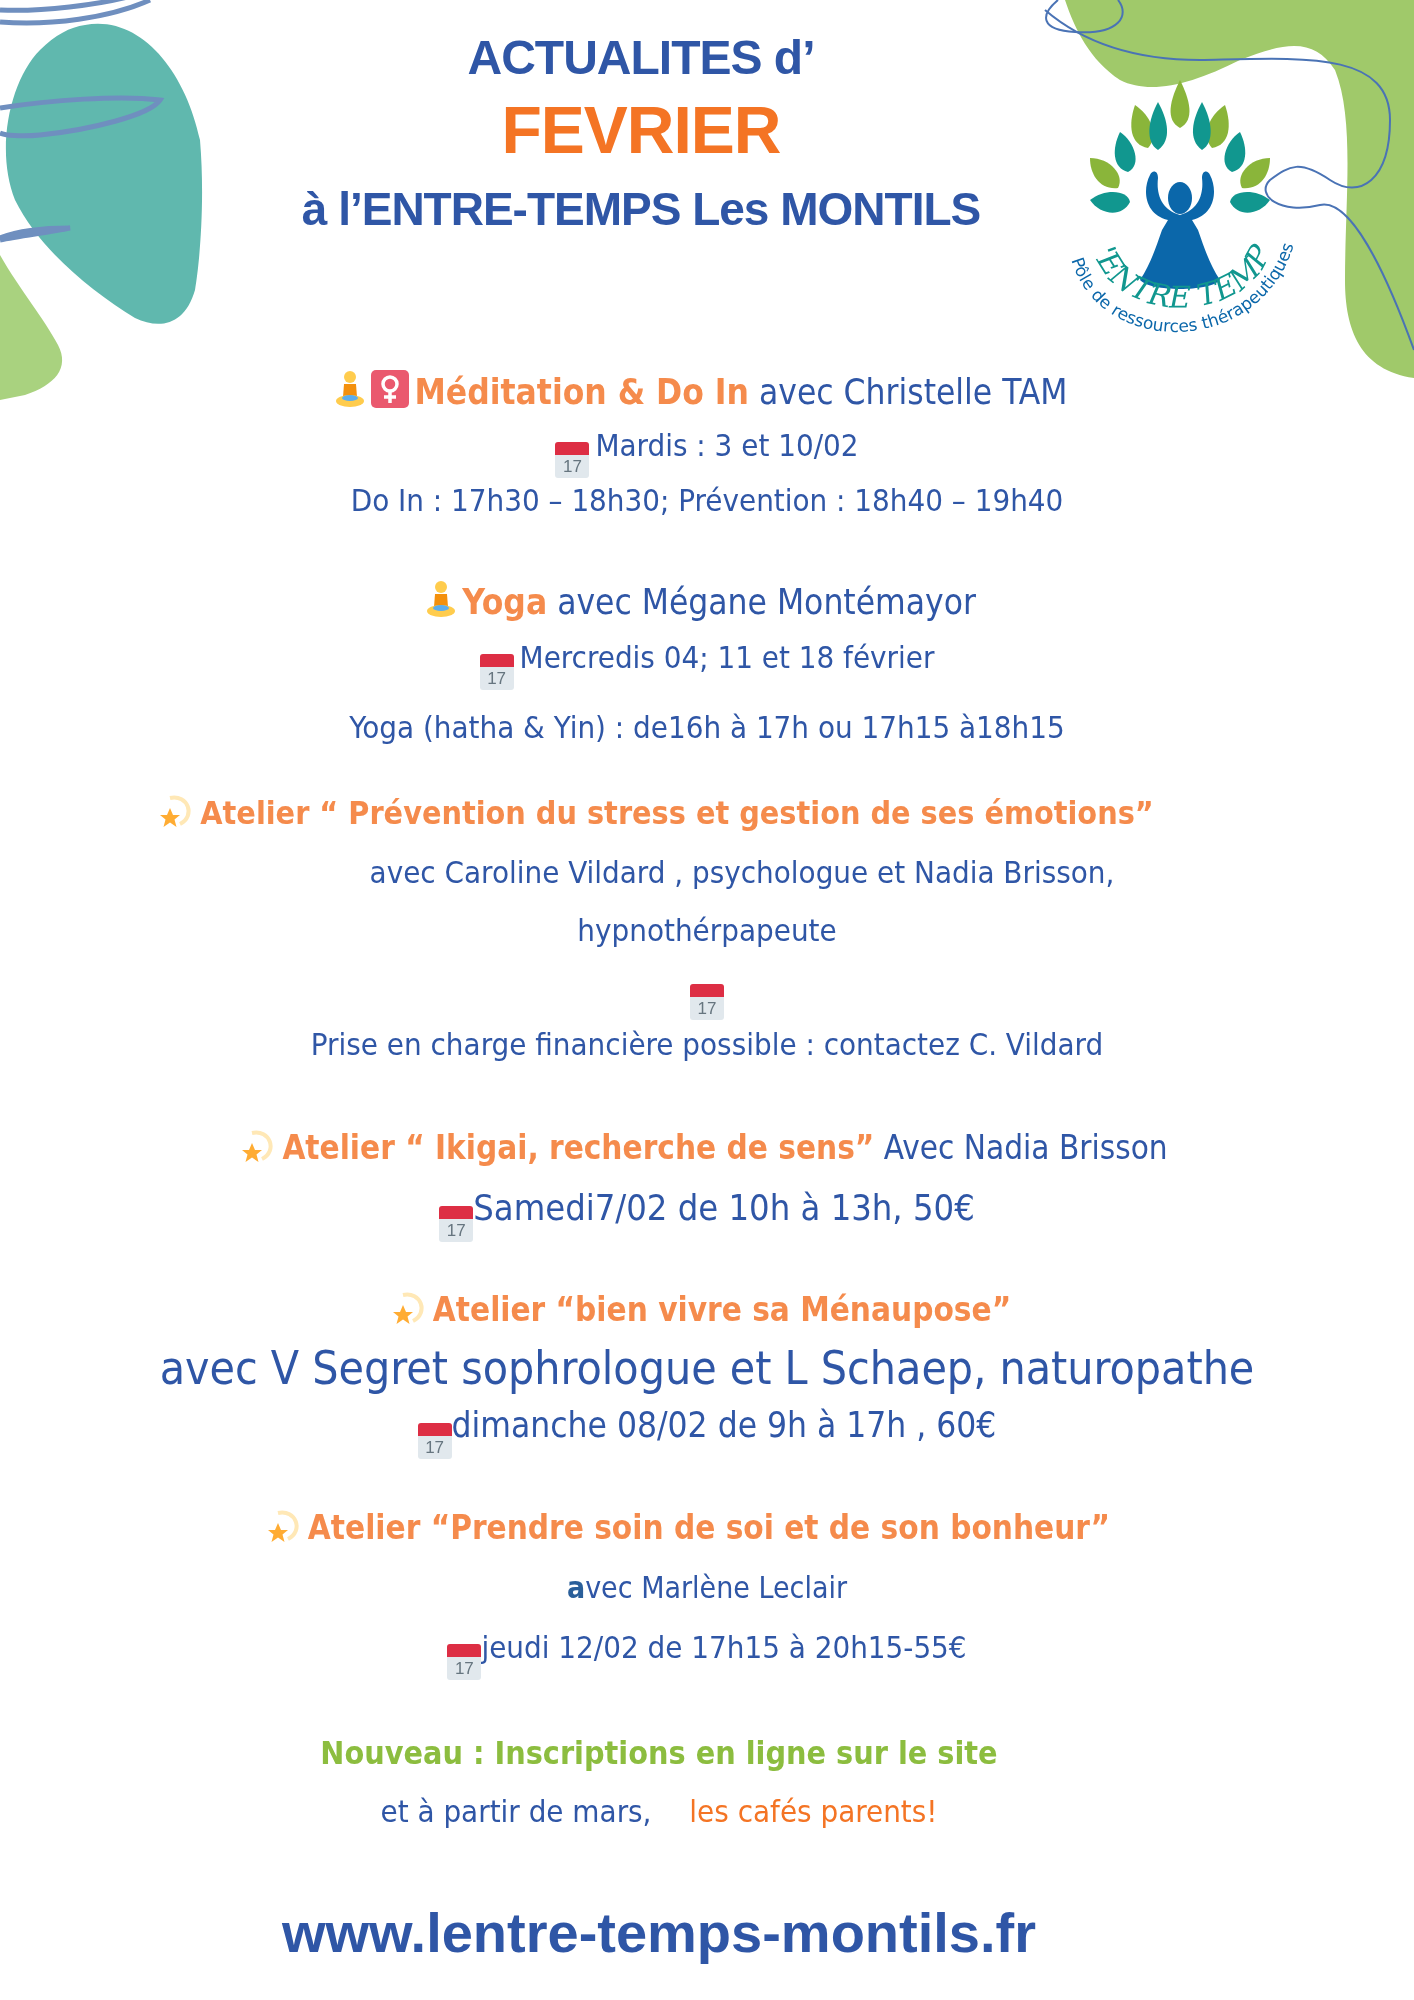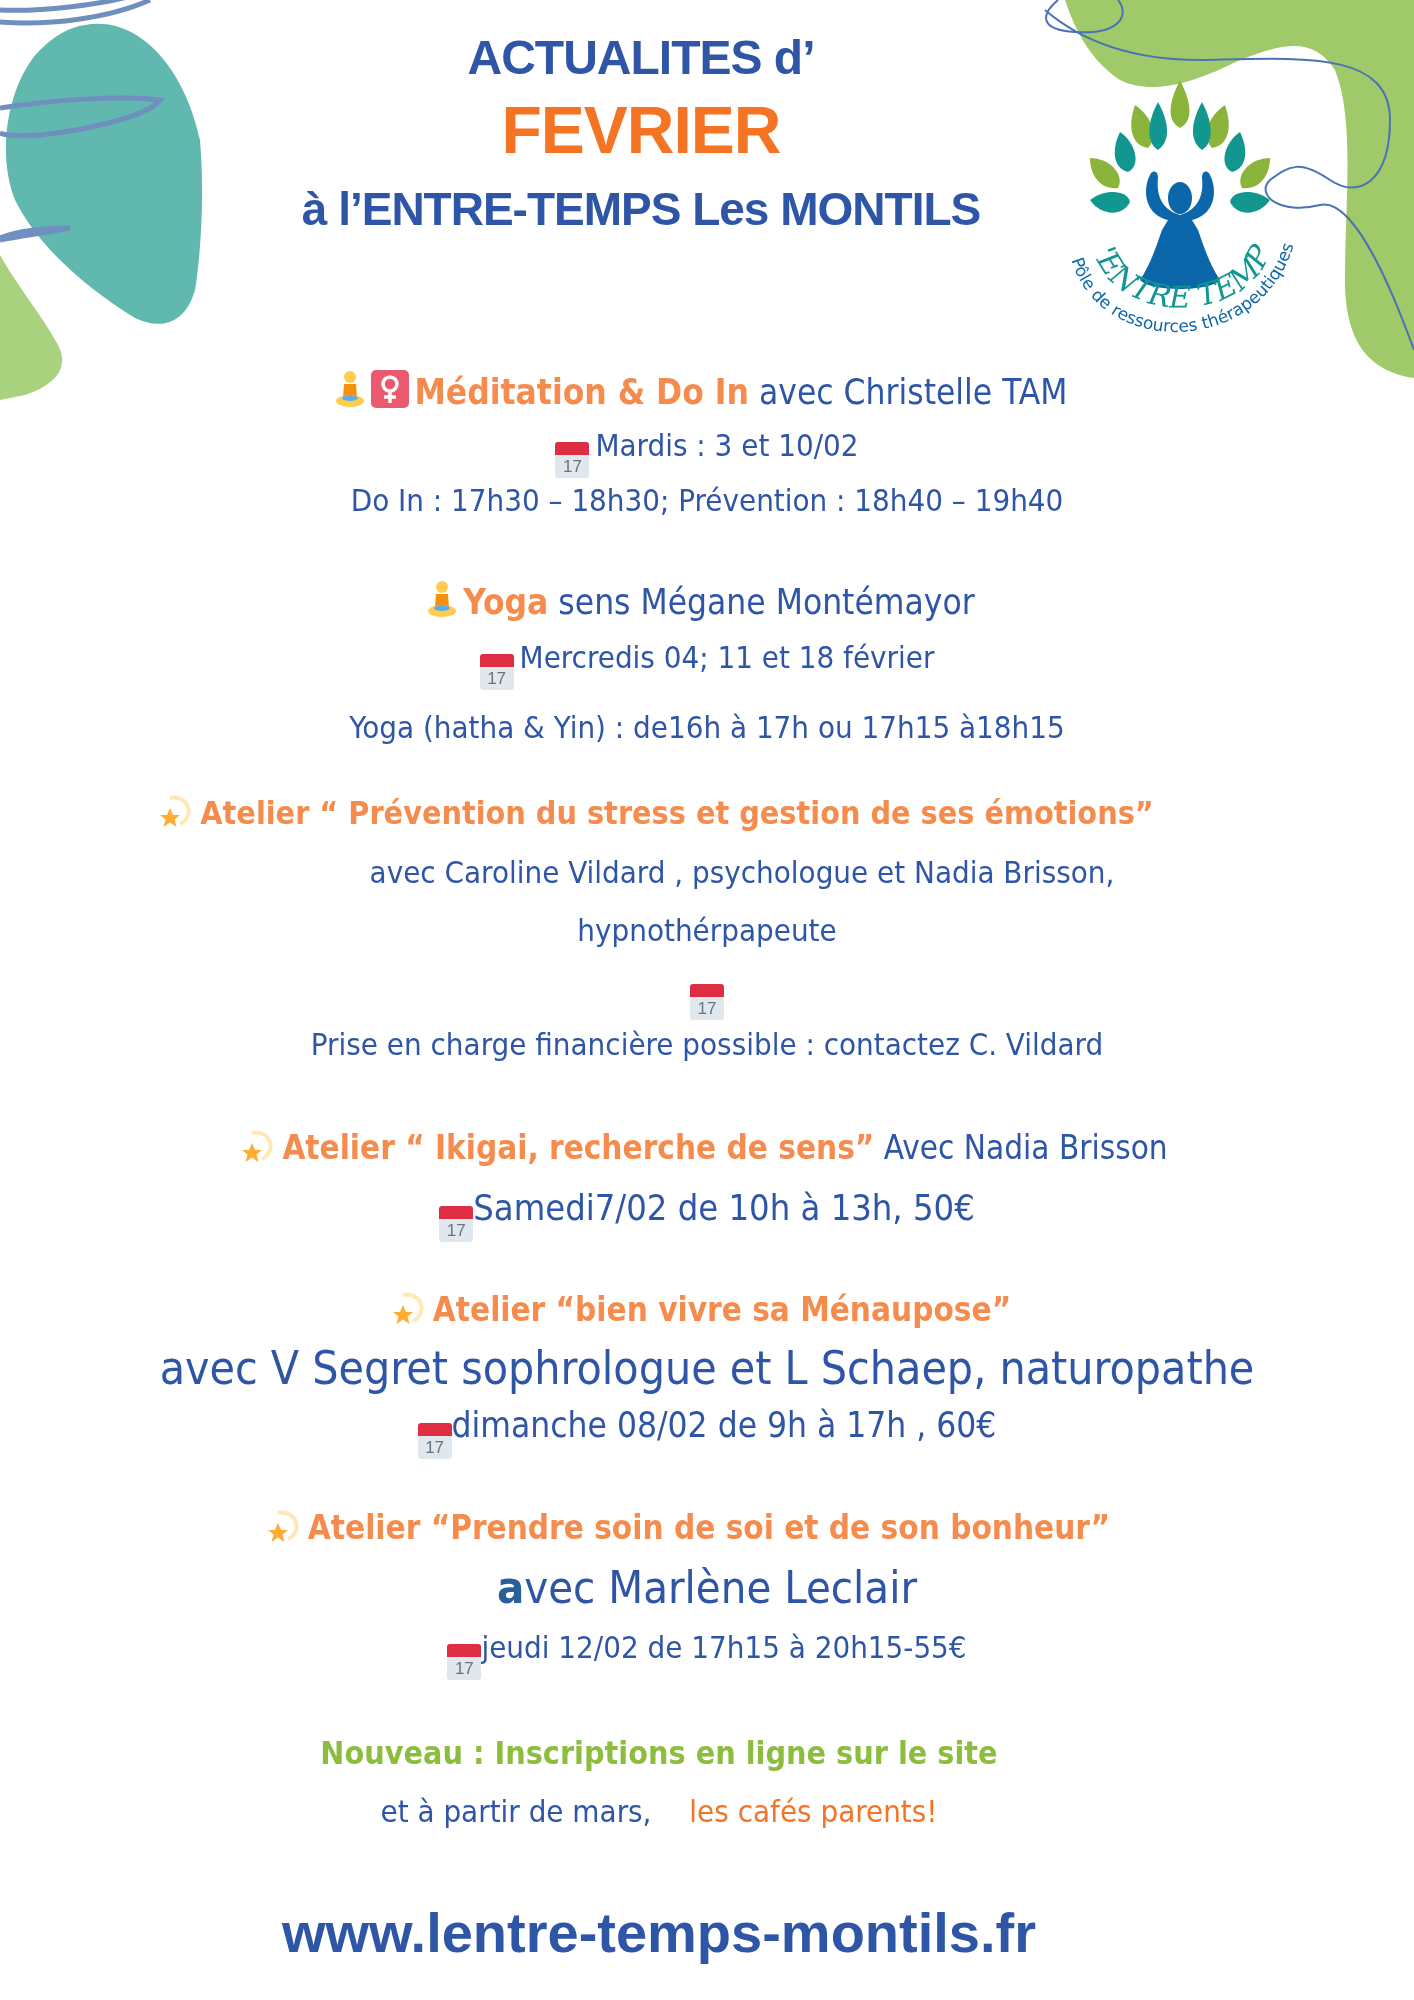--- a/index.html
+++ b/index.html
@@ -113,21 +113,21 @@
 <div class="center line sm" style="top:480px;">Do In : 17h30 – 18h30; Prévention : 18h40 – 19h40</div>
 
 <div class="center line head" style="top:580px; left:-6px;">
   <span class="ico">
     <svg width="30" height="38" viewBox="0 0 30 38">
         <circle cx="15" cy="7" r="6" fill="#ffcc4d"></circle>
         <path d="M9,14 L21,14 L22,27 L8,27 Z" fill="#f4900c"></path>
         <ellipse cx="15" cy="31" rx="14" ry="6" fill="#ffcc4d"></ellipse>
         <ellipse cx="15" cy="28" rx="8" ry="3" fill="#5dadec"></ellipse>
       </svg>
-  </span><span class="orange">Yoga</span><span> sens Mégane Montémayor</span>
+  </span><span class="orange">Yoga</span><span> avec Mégane Montémayor</span>
 </div>
 <div class="center line sm" style="top:637px;">
   <span class="cal"><span class="top"></span><span class="bot">17</span></span><span>Mercredis 04; 11 et 18 février</span>
 </div>
 <div class="center line sm" style="top:707px;">Yoga (hatha &amp; Yin) : de16h à 17h ou 17h15 à18h15</div>
 
 <div class="center line head" style="top:793px; left:-50px; font-size:32px;">
   <span class="ico">
     <svg width="34" height="34" viewBox="0 0 34 34">
         <path d="M10,4 C28,0 36,22 20,30" fill="none" stroke="#ffe8b6" stroke-width="4"></path>
@@ -168,21 +168,21 @@
 </div>
 
 <div class="center line head" style="top:1508px; left:-18px; font-size:33px;">
   <span class="ico">
     <svg width="34" height="34" viewBox="0 0 34 34">
         <path d="M10,4 C28,0 36,22 20,30" fill="none" stroke="#ffe8b6" stroke-width="4"></path>
         <path d="M10,14 L13,21 L20,21 L14.5,25.5 L16.5,33 L10,28.5 L3.5,33 L5.5,25.5 L0,21 L7,21 Z" fill="#ffac33"></path>
       </svg>
   </span><span class="orange">Atelier “Prendre soin de soi et de son bonheur”</span>
 </div>
-<div class="center line sm" style="top:1568px; font-size:45px;">
+<div class="center line sm" style="top:1568px; font-size:30px;">
   <span class="bold" style="color:#2a5f9a;">a</span><span>vec Marlène Leclair</span>
 </div>
 <div class="center line sm" style="top:1627px;">
   <span class="cal" style="margin-right:0;"><span class="top"></span><span class="bot">17</span></span><span>jeudi 12/02 de 17h15 à 20h15-55€</span>
 </div>
 
 <div class="center line nouveau" style="top:1733px; left:-48px;">Nouveau : Inscriptions en ligne sur le site</div>
 <div class="center line sm" style="top:1791px; left:-48px;">
   <span>et à partir de mars, </span><span class="cafe">les cafés parents!</span>
 </div>

